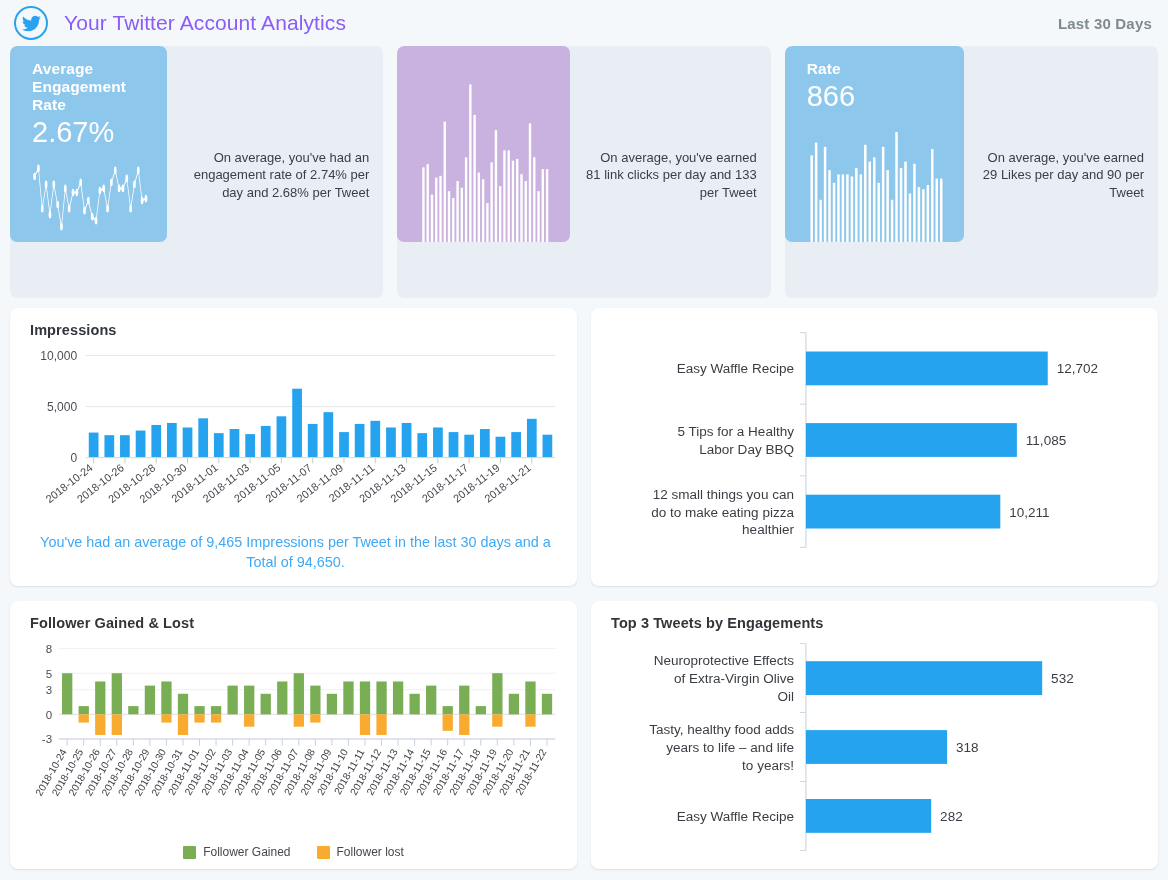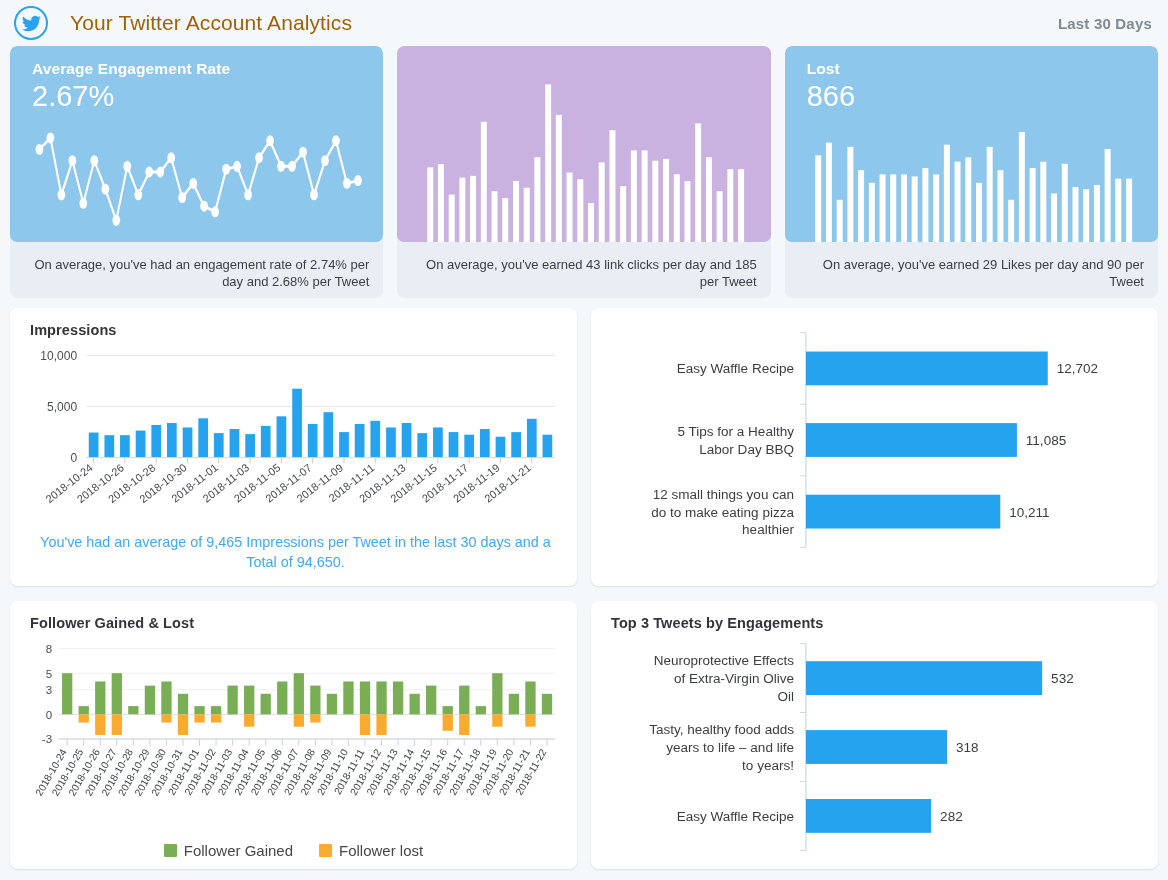--- a/index.html
+++ b/index.html
@@ -16,36 +16,36 @@
     height: 46px; display: flex; align-items: center;
     padding: 0 16px 0 14px;
   }
   .tw-logo {
     width: 34px; height: 34px; border-radius: 50%;
     border: 2.5px solid #29a3ef; display: flex;
     align-items: center; justify-content: center; flex: 0 0 auto;
   }
   .tw-logo svg { width: 19px; height: 19px; display: block; }
   .app-title {
-    font-size: 21px; color: #a16207; margin-left: 22px;
+    font-size: 21px; color: #8b5cf6; margin-left: 16px;
     letter-spacing: .1px; white-space: nowrap;
   }
   .range {
     margin-left: auto; font-size: 15px; font-weight: bold;
     color: #7f8a91; letter-spacing: .2px;
   }
 
   
   .kpi-row {
     display: flex; gap: 14px; padding: 0 10px;
     height: 252px;
   }
   .kpi-card {
     flex: 1 1 0; background: #e8eef4; border-radius: 7px;
-    display: flex; flex-direction: column; overflow: hidden;
+    display: flex; flex-direction: row; overflow: hidden;
   }
   .kpi-top {
     height: 196px; border-radius: 7px; padding: 14px 18px 0 22px;
     display: flex; flex-direction: column; position: relative;
   }
   .kpi-top.blue { background: #8ec7ec; }
   .kpi-top.purple { background: #c9b2e0; }
   .kpi-label {
     font-size: 15.5px; font-weight: bold; color: #ffffff;
     letter-spacing: .1px;
@@ -92,21 +92,21 @@
     line-height: 1.34;
   }
 
   .legend {
     position: absolute; left: 0; right: 0; bottom: 10px;
     display: flex; justify-content: center; gap: 26px;
     align-items: center;
   }
   .legend-item { display: flex; align-items: center; gap: 7px; }
   .legend-swatch { width: 13px; height: 13px; border-radius: 1px; }
-  .legend-label { font-size: 15px; color: #43484e; }
+  .legend-label { font-size: 12px; color: #43484e; }
 
   text { font-family: "Liberation Sans", sans-serif; }
 </style>
 </head>
 <body>
 
 <div class="page">
 
   <div class="header">
     <div class="tw-logo">
@@ -193,26 +193,26 @@
               <rect x="259.9" y="66.4" width="6.1" height="41.6" fill="#ffffff"></rect>
               <rect x="270.8" y="70.6" width="6.1" height="37.4" fill="#ffffff"></rect>
               <rect x="281.7" y="35.2" width="6.1" height="72.8" fill="#ffffff"></rect>
               <rect x="292.7" y="56.0" width="6.1" height="52.0" fill="#ffffff"></rect>
               <rect x="303.6" y="76.8" width="6.1" height="31.2" fill="#ffffff"></rect>
               <rect x="314.5" y="63.3" width="6.1" height="44.7" fill="#ffffff"></rect>
               <rect x="325.5" y="63.3" width="6.1" height="44.7" fill="#ffffff"></rect>
             </svg>
         </div>
       </div>
-      <div class="kpi-foot">On average, you've earned 43 link clicks per day and 185 per Tweet</div>
+      <div class="kpi-foot">On average, you've earned 81 link clicks per day and 133 per Tweet</div>
     </div>
 
     <div class="kpi-card">
       <div class="kpi-top blue">
-        <div class="kpi-label">Lost</div>
+        <div class="kpi-label">Rate</div>
         <div class="kpi-value">866</div>
         <div class="kpi-spark">
           <svg id="spark-likes" viewBox="0 0 340 108" preserveAspectRatio="none">
               <rect x="8.4" y="31.9" width="6.1" height="76.1" fill="#ffffff"></rect>
               <rect x="19.3" y="20.7" width="6.1" height="87.3" fill="#ffffff"></rect>
               <rect x="30.3" y="70.9" width="6.1" height="37.1" fill="#ffffff"></rect>
               <rect x="41.2" y="24.4" width="6.1" height="83.6" fill="#ffffff"></rect>
               <rect x="52.1" y="44.9" width="6.1" height="63.1" fill="#ffffff"></rect>
               <rect x="63.1" y="56.0" width="6.1" height="52.0" fill="#ffffff"></rect>
               <rect x="74.0" y="48.6" width="6.1" height="59.4" fill="#ffffff"></rect>

